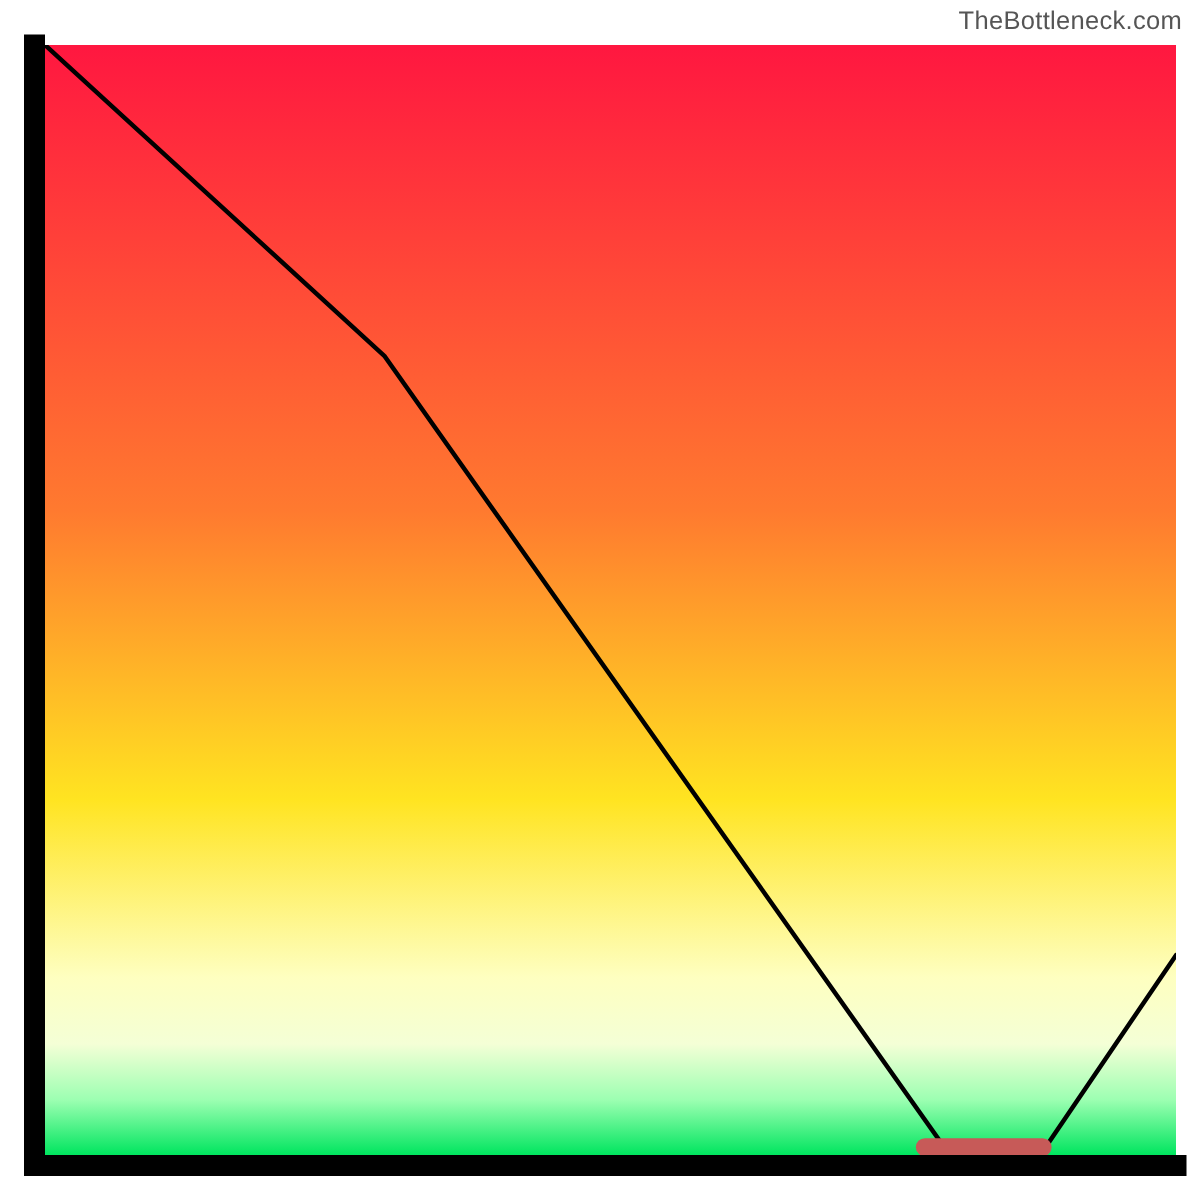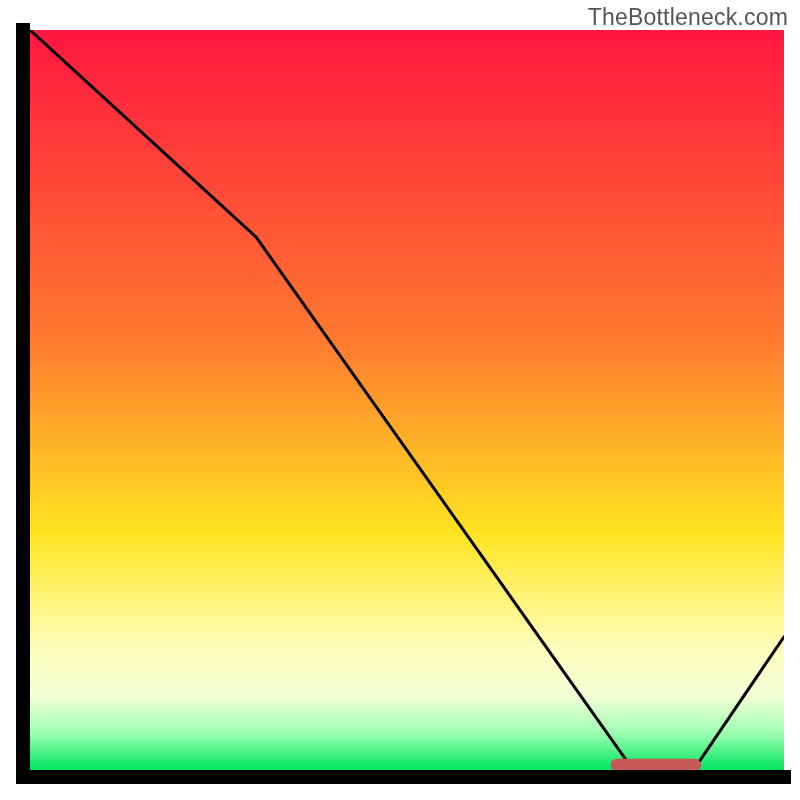--- a/index.html
+++ b/index.html
@@ -14,21 +14,21 @@
   .stage {
     position: relative;
     width: 800px;
     height: 800px;
   }
   .watermark {
     position: absolute;
     top: 4px;
     right: 12px;
     color: #555555;
-    font-size: 23px;
+    font-size: 17px;
     font-weight: 500;
     letter-spacing: 0.2px;
     z-index: 10;
   }
   svg.chart {
     position: absolute;
     left: 0;
     top: 0;
   }
 </style>

